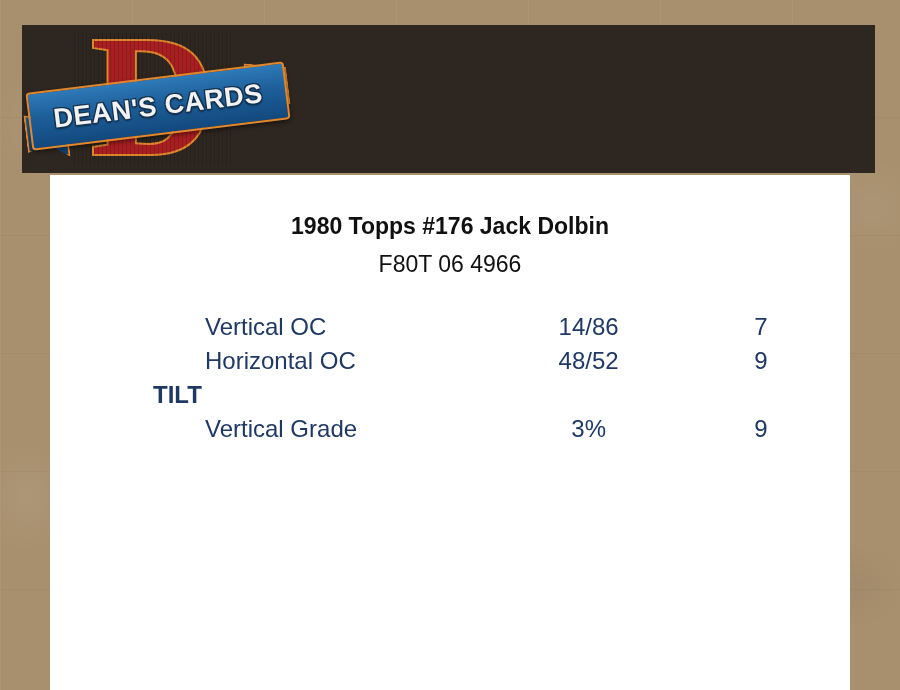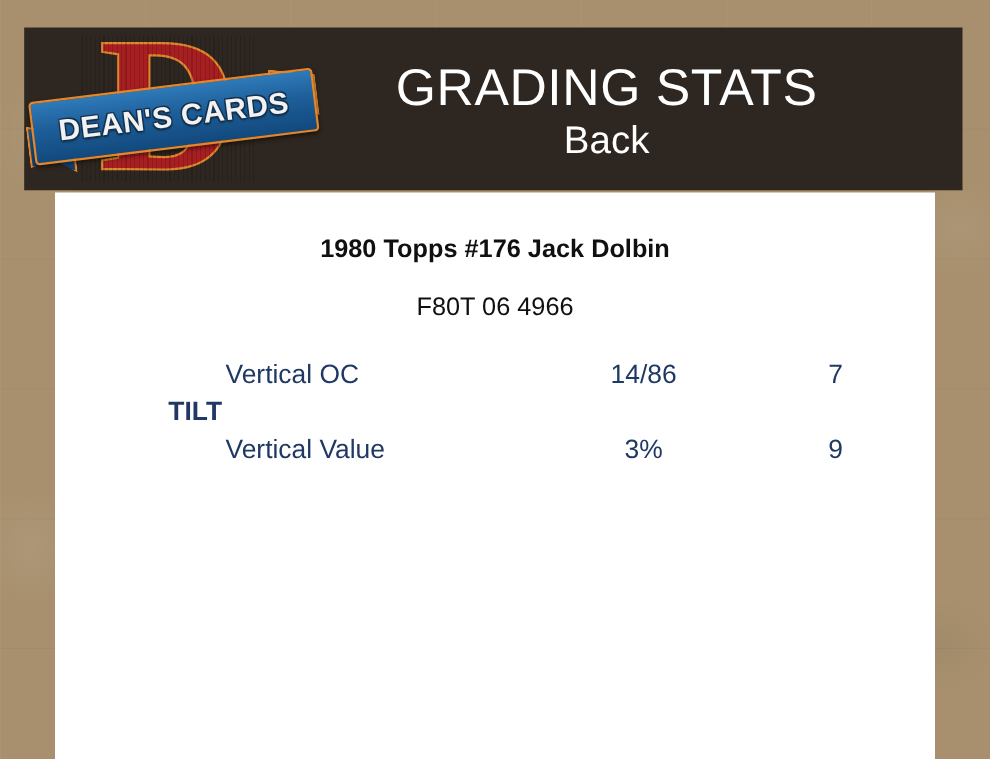--- a/index.html
+++ b/index.html
@@ -165,21 +165,21 @@
     font-weight: bold;
     color: #101010;
     margin-top: 37px;
     line-height: 28px;
   }
   .card-code {
     text-align: center;
     font-size: 23px;
     font-weight: normal;
     color: #101010;
-    margin-top: 24px;
+    margin-top: 10px;
     line-height: 28px;
   }
 
   
   .stats {
     margin-top: 32px;
     width: 100%;
     border-collapse: collapse;
     color: #1f3864;
   }
@@ -219,49 +219,50 @@
   <div class="logo">
     <div class="logo-d">D</div>
     <div class="logo-d-stripes"></div>
     <div class="logo-tail-left"></div>
     <div class="logo-tail-right"></div>
     <div class="logo-banner">
       <span class="logo-banner-text">DEAN'S CARDS</span>
     </div>
   </div>
 
-  <div class="header-titles">
-    <div class="header-title">GRADING STATS</div>
-    <div class="header-subtitle">Back</div>
-  </div>
 
 </div>
 
 <div class="content-panel">
 
   <div class="card-title">1980 Topps #176 Jack Dolbin</div>
   <div class="card-code">F80T 06 4966</div>
 
   <table class="stats">
     <tbody>
 
 
       <tr class="data-row">
         <td class="col-label">Vertical OC</td>
         <td class="col-value">14/86</td>
         <td class="col-grade">7</td>
       </tr>
+      <tr class="data-row">
+        <td class="col-label">Horizontal OC</td>
+        <td class="col-value">48/52</td>
+        <td class="col-grade">9</td>
+      </tr>
 
       <tr class="section-row">
         <td class="col-label">TILT</td>
         <td class="col-value"></td>
         <td class="col-grade"></td>
       </tr>
       <tr class="data-row">
-        <td class="col-label">Vertical Value</td>
+        <td class="col-label">Vertical Grade</td>
         <td class="col-value">3%</td>
         <td class="col-grade">9</td>
       </tr>
 
 
     </tbody>
   </table>
 
 </div>
 

